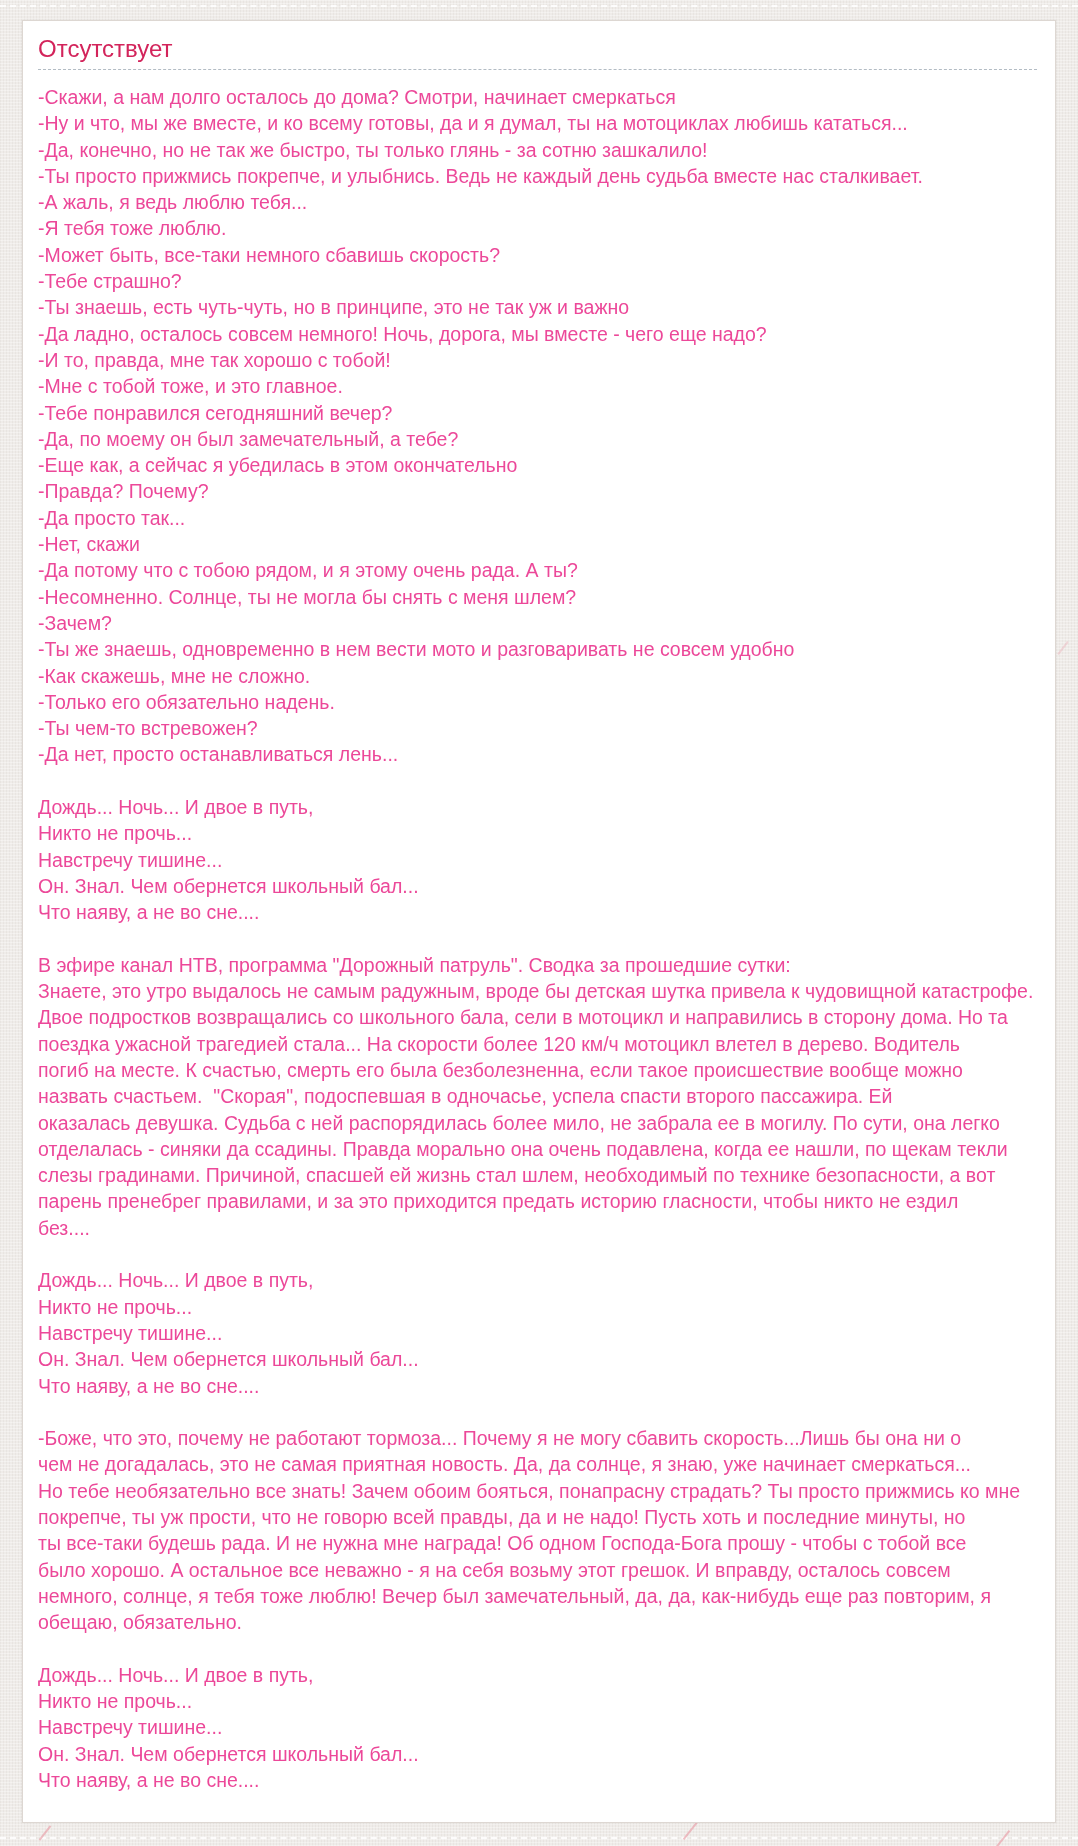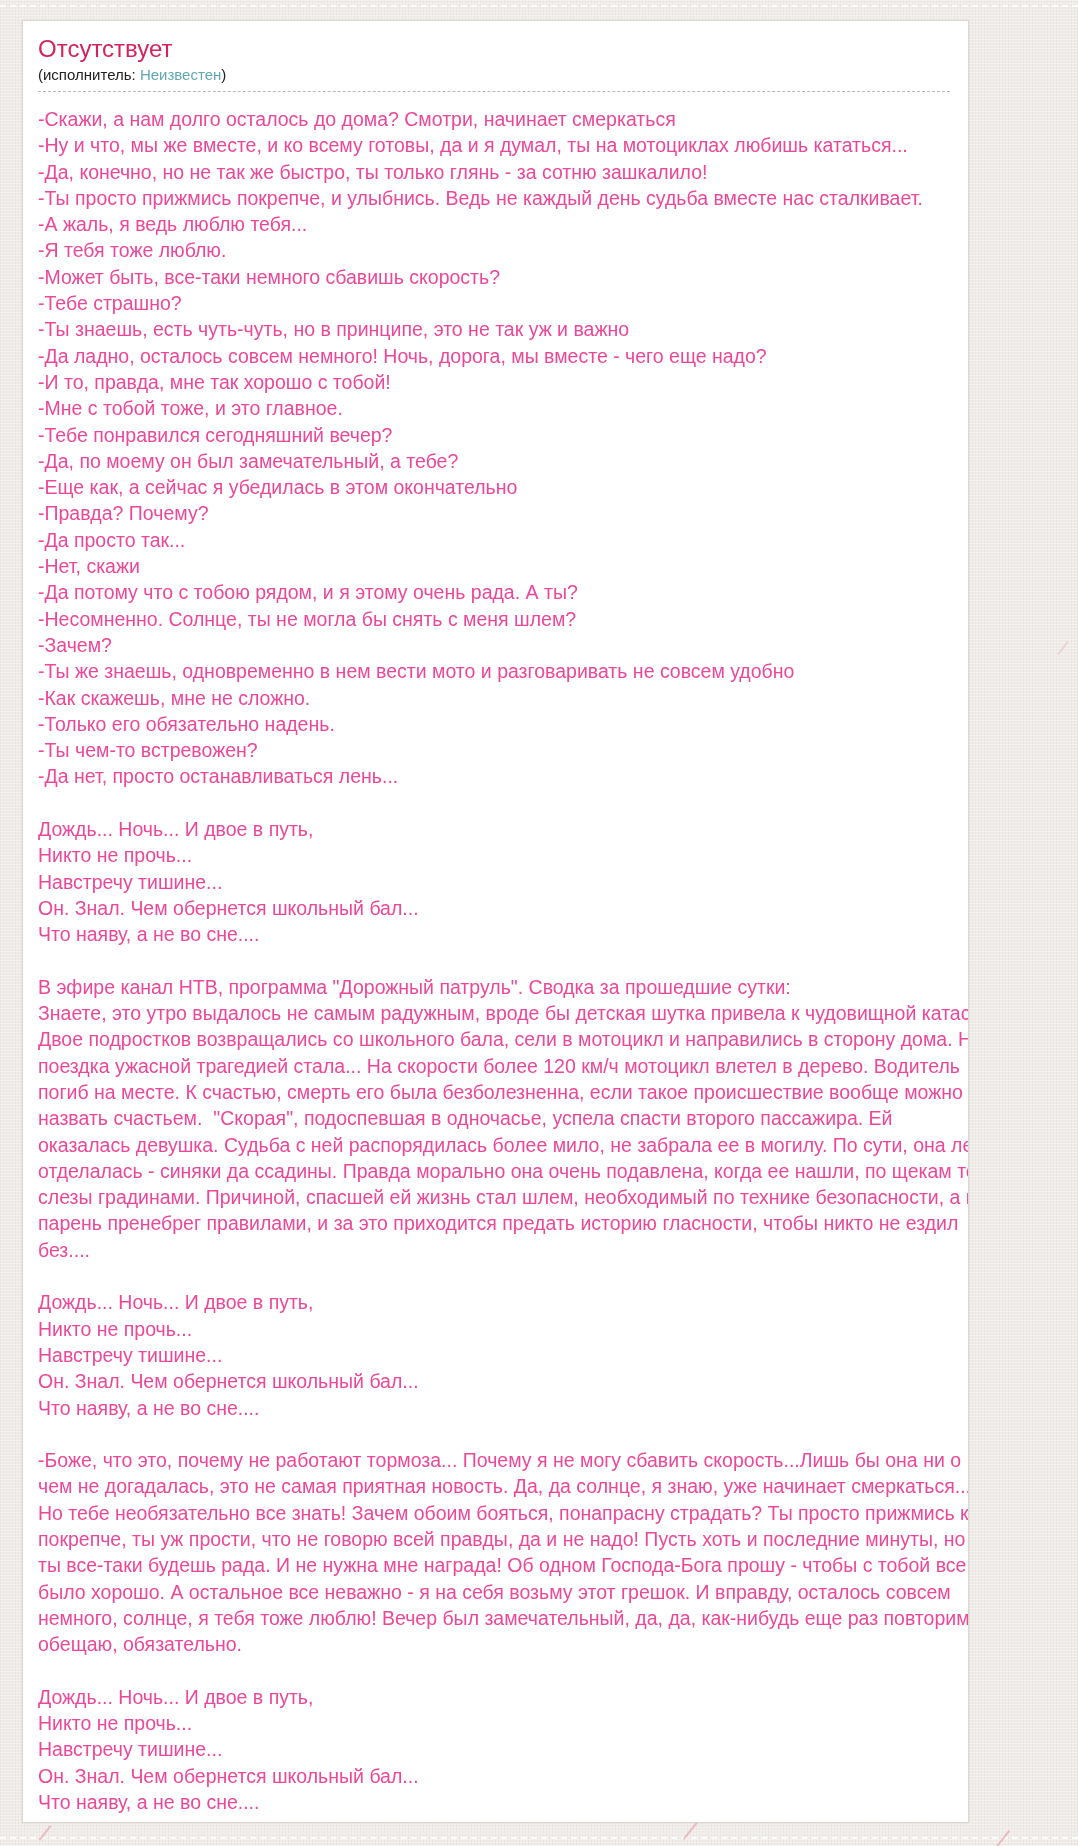--- a/index.html
+++ b/index.html
@@ -35,21 +35,21 @@
   }
   .scratch-1 { left: 690px; top: 1818px; }
   .scratch-2 { left: 1001px; top: 1828px; }
   .scratch-3 { left: 44px;  top: 1824px; height: 18px; }
   .scratch-4 { left: 1062px; top: 640px; height: 16px; opacity: .5; }
 
   .card {
     position: absolute;
     left: 22px;
     top: 20px;
-    width: 947px;
+    width: 1034px;
     height: 1803px;
     box-sizing: border-box;
     background: #ffffff;
     border: 1px solid #ddd7d2;
     box-shadow: 0 0 3px rgba(0,0,0,0.05);
     overflow: hidden;
   }
   .card-content {
     padding: 14px 18px 0 15px;
   }
@@ -91,21 +91,20 @@
 <div class="scratch scratch-1"></div>
 <div class="scratch scratch-2"></div>
 <div class="scratch scratch-3"></div>
 <div class="scratch scratch-4"></div>
 
 <div class="card">
   <div class="card-content">
 
     <h1 class="song-title">Отсутствует</h1>
 
-    <div class="artist-line"><span>(исполнитель: </span><a class="artist-link">Неизвестен</a><span>)</span></div>
 
     <div class="header-separator"></div>
 
     <div class="lyrics">-Скажи, а нам долго осталось до дома? Смотри, начинает смеркаться
 -Ну и что, мы же вместе, и ко всему готовы, да и я думал, ты на мотоциклах любишь кататься...
 -Да, конечно, но не так же быстро, ты только глянь - за сотню зашкалило!
 -Ты просто прижмись покрепче, и улыбнись. Ведь не каждый день судьба вместе нас сталкивает.
 -А жаль, я ведь люблю тебя...
 -Я тебя тоже люблю.
 -Может быть, все-таки немного сбавишь скорость?

